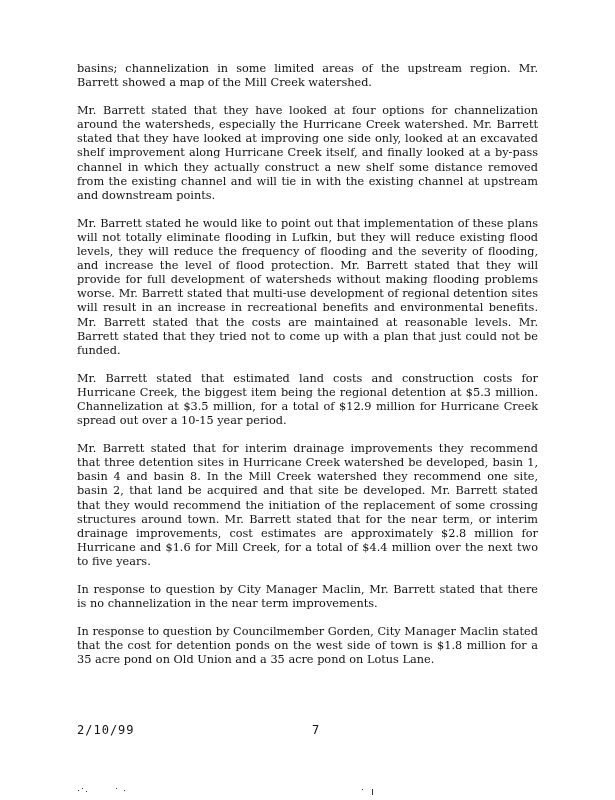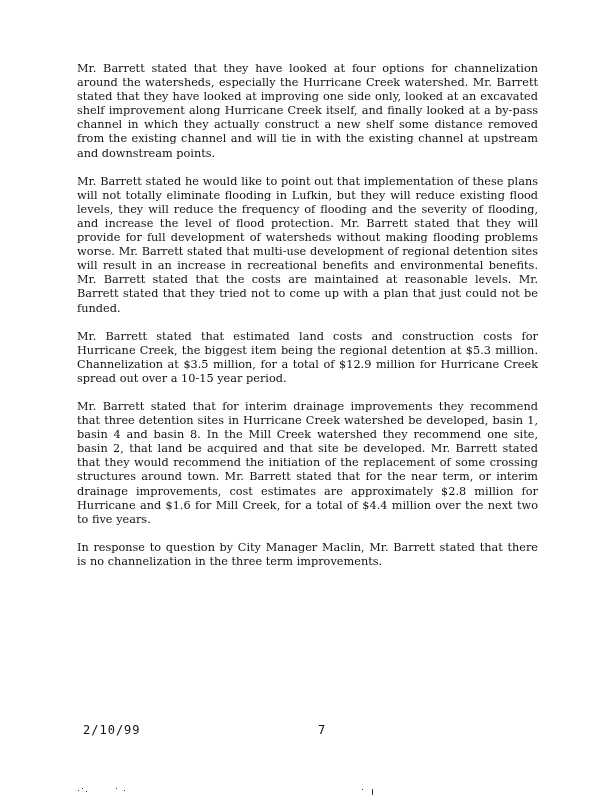--- a/index.html
+++ b/index.html
@@ -1,35 +1,37 @@
 <!DOCTYPE html>
 <html><head>
 <meta charset="utf-8">
 <style>
   html, body { margin: 0; padding: 0; background: #ffffff; }
   body { width: 615px; height: 800px; position: relative; overflow: hidden; }
   .page { position: absolute; left: 77px; top: 62px; width: 461px;
     font-family: "DejaVu Serif", "Liberation Serif", serif; font-size: 11.3px;
     line-height: 14.1px; color: #111; }
   .para { margin: 0 0 14px 0; text-align: justify; text-align-last: left; }
-  .footer { position: absolute; top: 723px; left: 83px; width: 461px; height: 16px;
+  .footer { position: absolute; top: 723px; left: 77px; width: 461px; height: 16px;
     font-family: "DejaVu Sans Mono", "Liberation Mono", monospace; font-size: 12px; color: #111; text-align: right; }
   .date { position: absolute; left: 0; top: 0; letter-spacing: 1px; }
   .pagenum { position: absolute; left: 235px; top: 0; }
   .speck { position: absolute; background: #333; width: 1px; height: 1px; }
 </style>
 </head>
 <body>
 
 <div class="page">
+  <p class="para">basins; channelization in some limited areas of the upstream region.    Mr. Barrett showed a map of the Mill Creek watershed.</p>
   <p class="para">Mr. Barrett stated that they have looked at four options for channelization around the watersheds,  especially the Hurricane Creek watershed.    Mr. Barrett stated that they have looked at improving one side only, looked at an excavated shelf improvement along Hurricane Creek itself, and finally looked at a by-pass channel in which they actually construct a new shelf some distance removed from the existing channel and will tie in with the existing channel at upstream and downstream points.</p>
   <p class="para">Mr. Barrett stated he would like to point out that implementation of these plans will not totally eliminate flooding in Lufkin, but  they will reduce existing flood levels, they will reduce the frequency of flooding and the severity of flooding, and increase the level of flood protection.  Mr. Barrett stated that they will provide for full development of watersheds without making flooding problems worse.    Mr. Barrett stated that multi-use development of regional detention sites will result in an increase in recreational benefits and environmental benefits.    Mr. Barrett stated that the costs are maintained at reasonable levels.    Mr. Barrett stated that they tried not  to come up with a plan that just could not be funded.</p>
   <p class="para">Mr. Barrett stated that estimated land costs and construction costs for Hurricane Creek, the biggest item being the regional detention at $5.3 million. Channelization at $3.5 million, for a total of $12.9 million for Hurricane Creek spread out over a 10-15 year period.</p>
   <p class="para">Mr. Barrett stated that for interim drainage improvements they recommend that three detention sites in Hurricane Creek watershed be developed, basin 1, basin 4 and basin 8.  In the Mill Creek watershed they recommend  one site, basin 2,  that land be acquired and that site be developed.  Mr. Barrett stated that they would recommend the initiation of the replacement of some crossing structures around town.    Mr. Barrett stated that for the near term, or interim drainage improvements, cost estimates are approximately $2.8 million for Hurricane and $1.6 for Mill Creek, for a total of $4.4 million over the next two to five years.</p>
-  <p class="para">In response to question by City Manager Maclin, Mr. Barrett stated that there is no channelization in the three term improvements.</p>
+  <p class="para">In response to question by City Manager Maclin, Mr. Barrett stated that there is no channelization in the near term improvements.</p>
+  <p class="para">In response to question by Councilmember Gorden, City Manager Maclin stated that the cost for  detention ponds on the west side of town is $1.8 million for a 35 acre pond on Old Union and a 35 acre pond on Lotus Lane.</p>
 </div>
 
 <div class="footer">
   <span class="date">2/10/99</span>
   <span class="pagenum">7</span>
 </div>
 
 <div>
   <div class="speck" style="left:78px;top:790px;"></div>
   <div class="speck" style="left:82px;top:788px;"></div>

